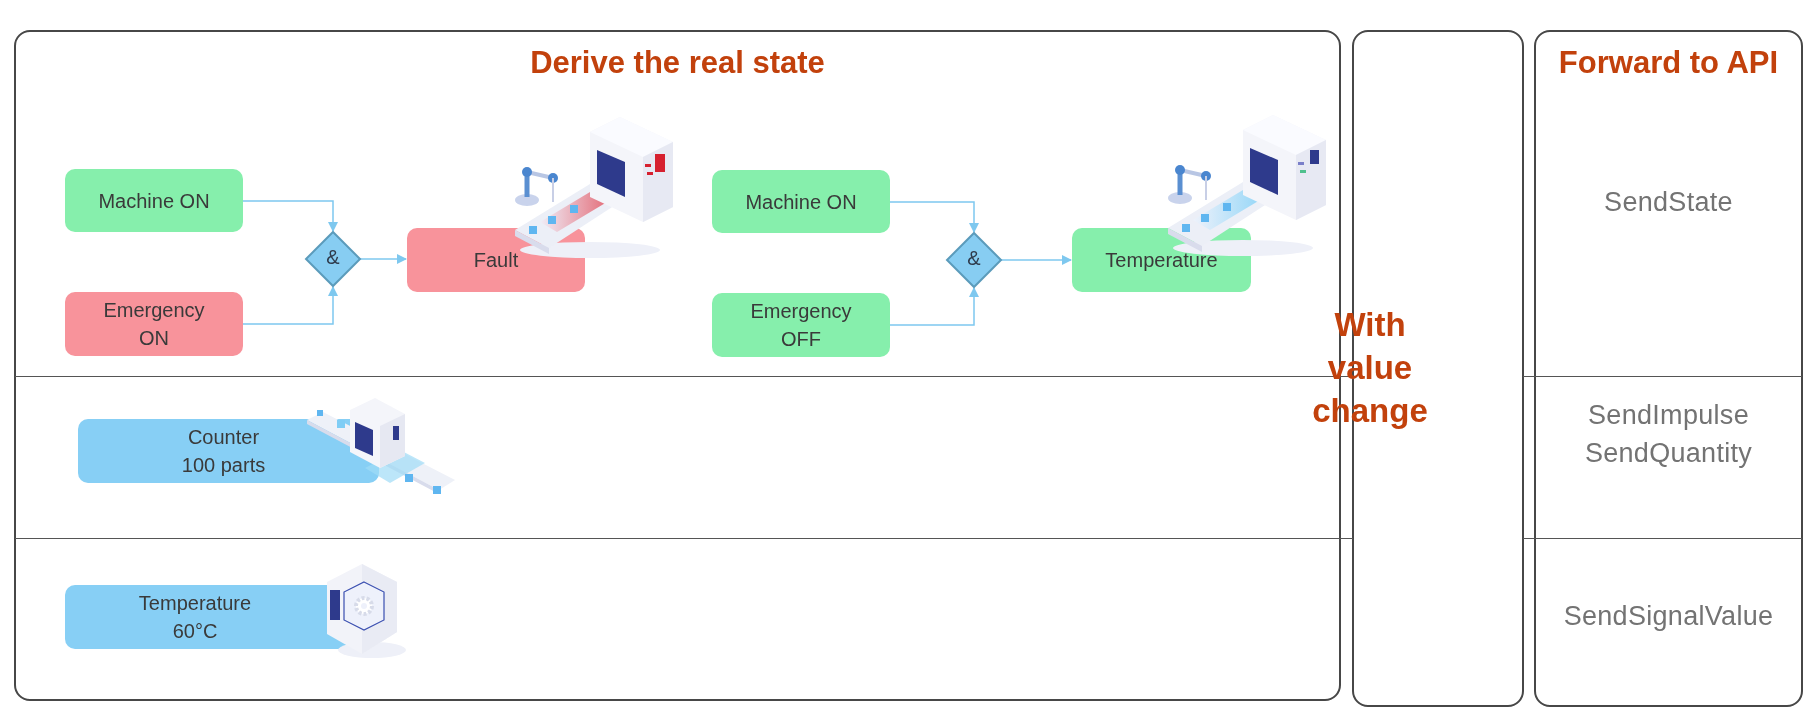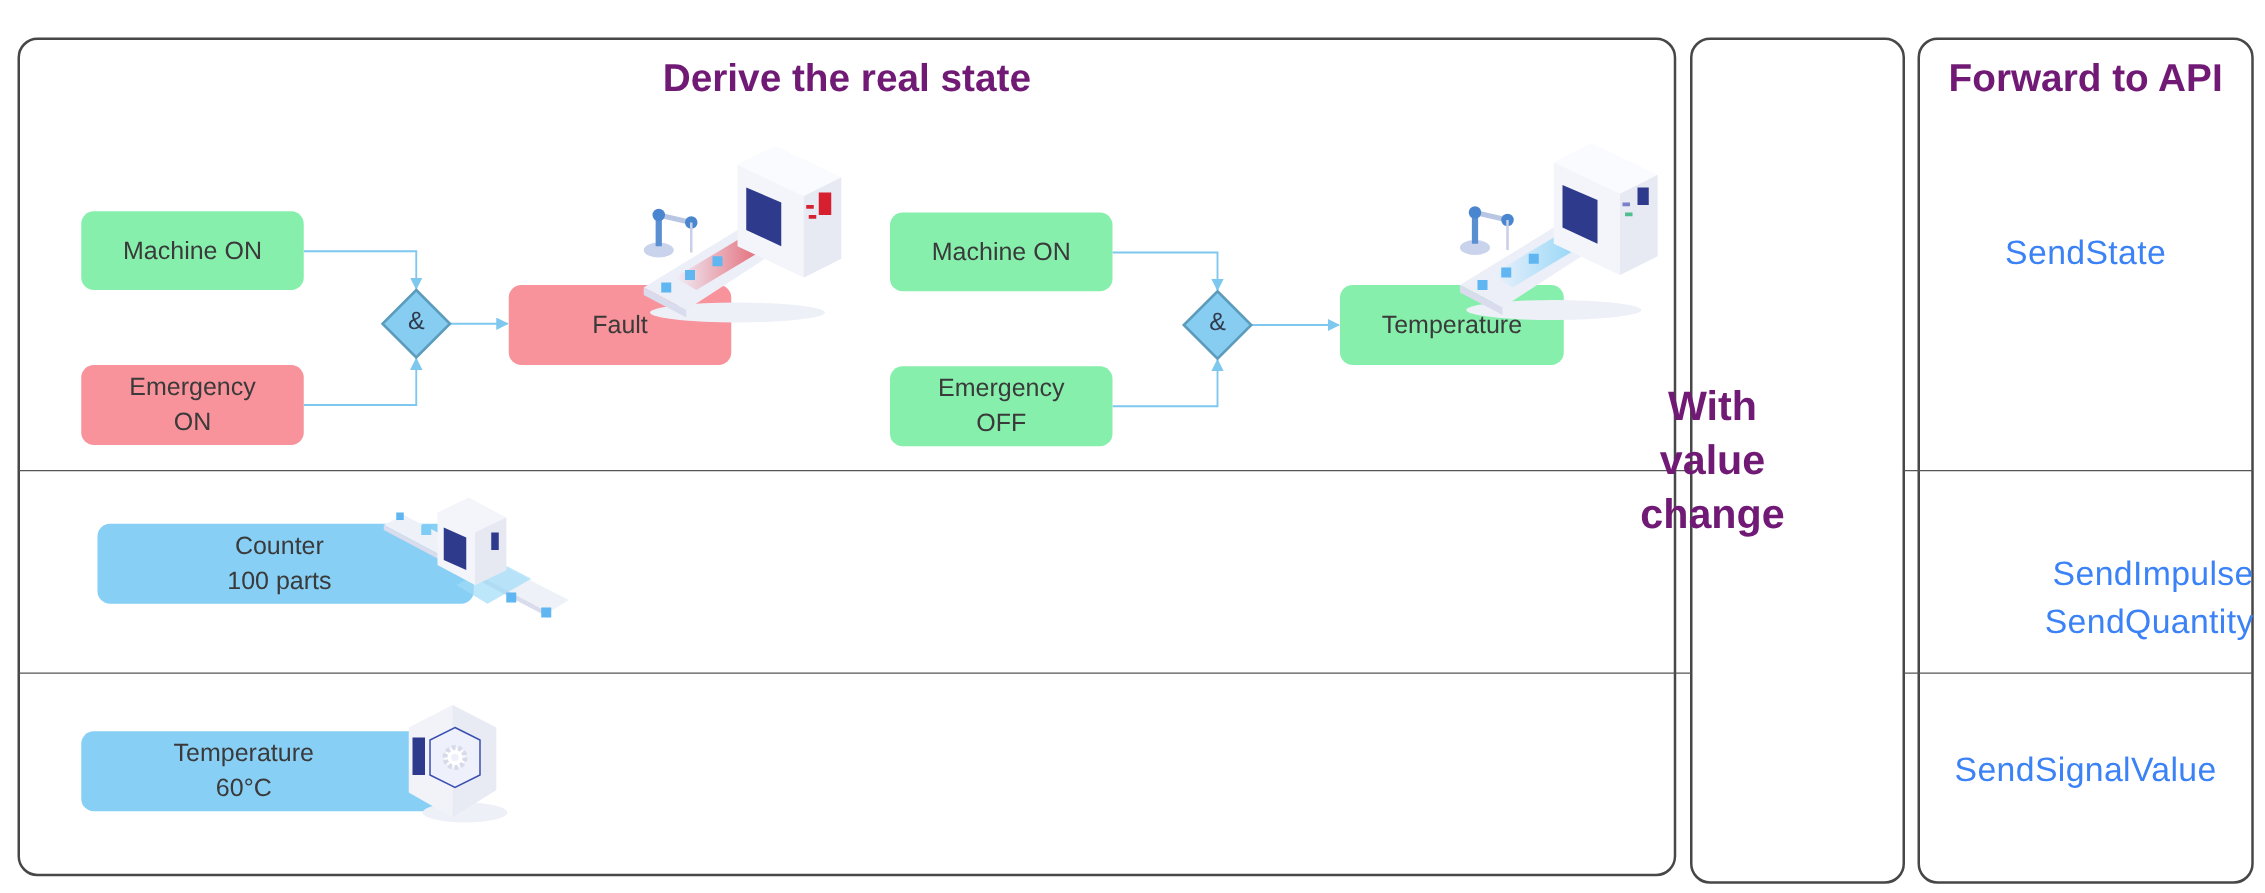--- a/index.html
+++ b/index.html
@@ -3,25 +3,25 @@
 <meta charset="utf-8">
 <style>
   html, body { margin: 0; padding: 0; background: #ffffff; }
   body { width: 1812px; height: 714px; position: relative; overflow: hidden;
          font-family: "Liberation Sans", "DejaVu Sans", sans-serif; color: #404040; }
   .panel { position: absolute; border: 2px solid #474747; border-radius: 16px; box-sizing: border-box; background: #fff; }
   #left-panel { left: 14px; top: 30px; width: 1327px; height: 671px; }
   #middle-panel { left: 1352px; top: 30px; width: 172px; height: 677px; }
   #right-panel { left: 1534px; top: 30px; width: 269px; height: 677px; }
   .hline { position: absolute; height: 0; border-top: 1.5px solid #555; }
-  .title { position: absolute; font-weight: bold; color: #701a75; text-align: center; white-space: nowrap; }
+  .title { position: absolute; font-weight: bold; color: #c2410c; text-align: center; white-space: nowrap; }
   #derive-title { left: 14px; width: 1327px; top: 45px; font-size: 31px; }
   #api-title { left: 1534px; width: 269px; top: 45px; font-size: 31px; }
   #with-change { left: 1284px; width: 172px; top: 303px; font-size: 33px; line-height: 43px; }
-  .api-text { position: absolute; left: 1534px; width: 269px; text-align: center; font-size: 27px; color: #3b82f6; line-height: 38px; white-space: pre-line; letter-spacing: 0.3px; }
+  .api-text { position: absolute; left: 1534px; width: 269px; text-align: center; font-size: 27px; color: #737373; line-height: 38px; white-space: pre-line; letter-spacing: 0.3px; }
   .box { position: absolute; border-radius: 10px; display: flex; align-items: center; justify-content: center;
          text-align: center; font-size: 20px; line-height: 28px; color: #3a3a3a; white-space: pre-line; box-sizing: border-box; }
   .green { background: #86efac; }
   .pink { background: #f8939b; }
   .blue { background: #87cff5; }
   svg.overlay { position: absolute; left: 0; top: 0; width: 1812px; height: 714px; pointer-events: none; }
   .diamond-label { position: absolute; width: 40px; text-align: center; font-size: 20px; color: #2f3b4c; }
   .illus { position: absolute; }
 </style>
 </head>
@@ -36,21 +36,21 @@
 <div class="hline" style="left:15px; width:1338px; top:538px;"></div>
 <div class="hline" style="left:1523px; width:279px; top:538px;"></div>
 
 <div id="derive-title" class="title">Derive the real state</div>
 <div id="api-title" class="title">Forward to API</div>
 <div id="with-change" class="title" style="white-space:pre-line;">With
 value
 change</div>
 
 <div class="api-text" style="top:183px;">SendState</div>
-<div class="api-text" style="top:440px;text-align:right;">SendImpulse
+<div class="api-text" style="top:396px;">SendImpulse
 SendQuantity</div>
 <div class="api-text" style="top:597px;">SendSignalValue</div>
 
 <svg class="overlay" viewBox="0 0 1812 714">
   <defs>
     <marker id="arr" markerWidth="10" markerHeight="10" refX="9" refY="5" orient="auto" markerUnits="userSpaceOnUse">
       <path d="M0,0 L10,5 L0,10 Z" fill="#7ec8ef"></path>
     </marker>
   </defs>
 

